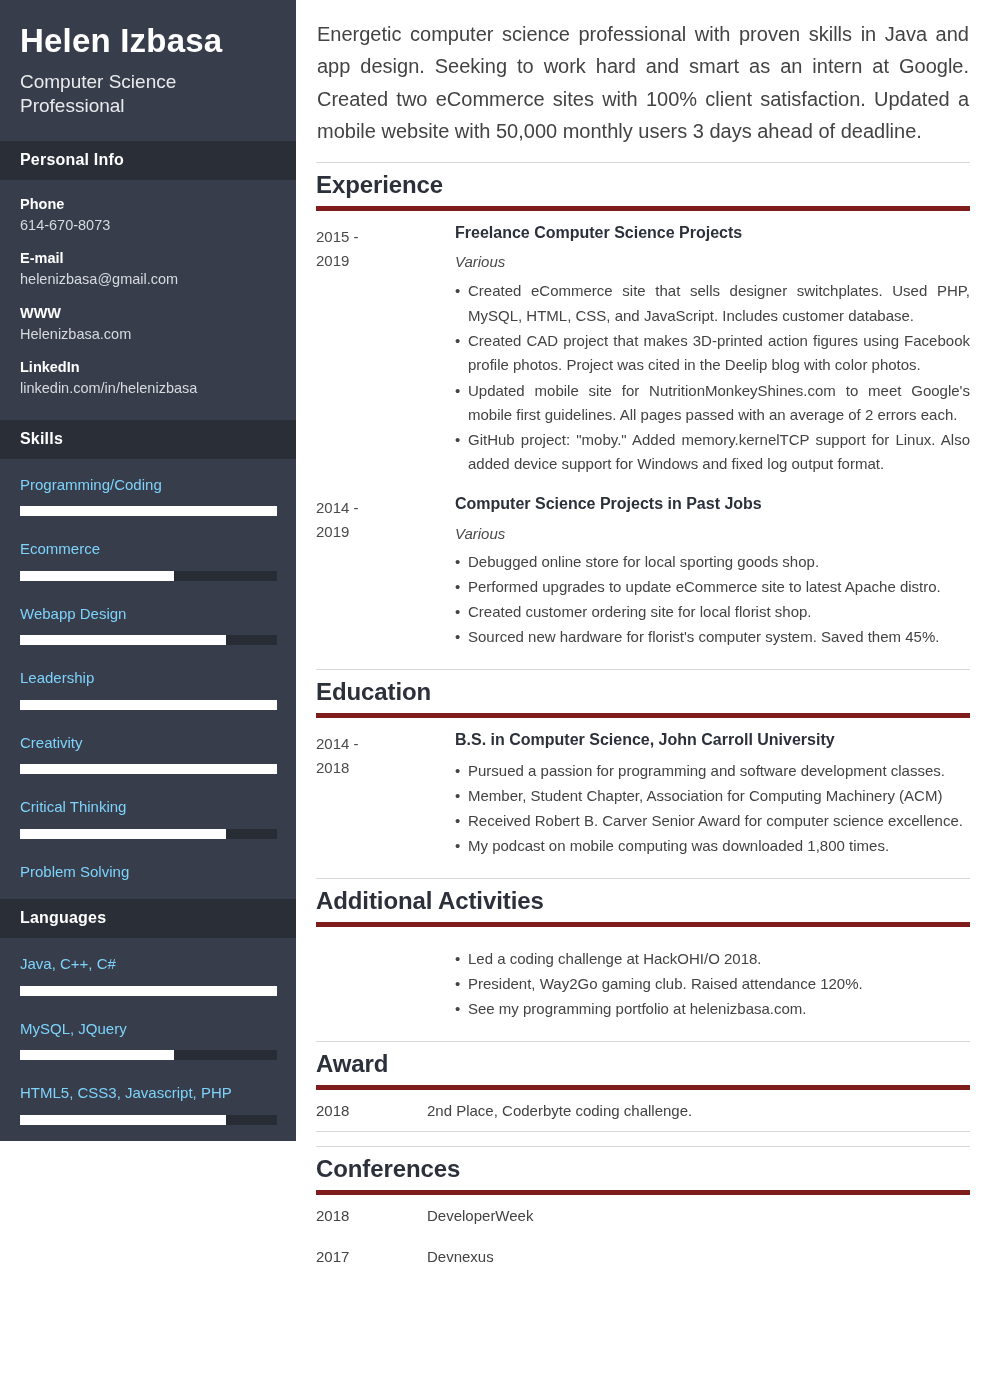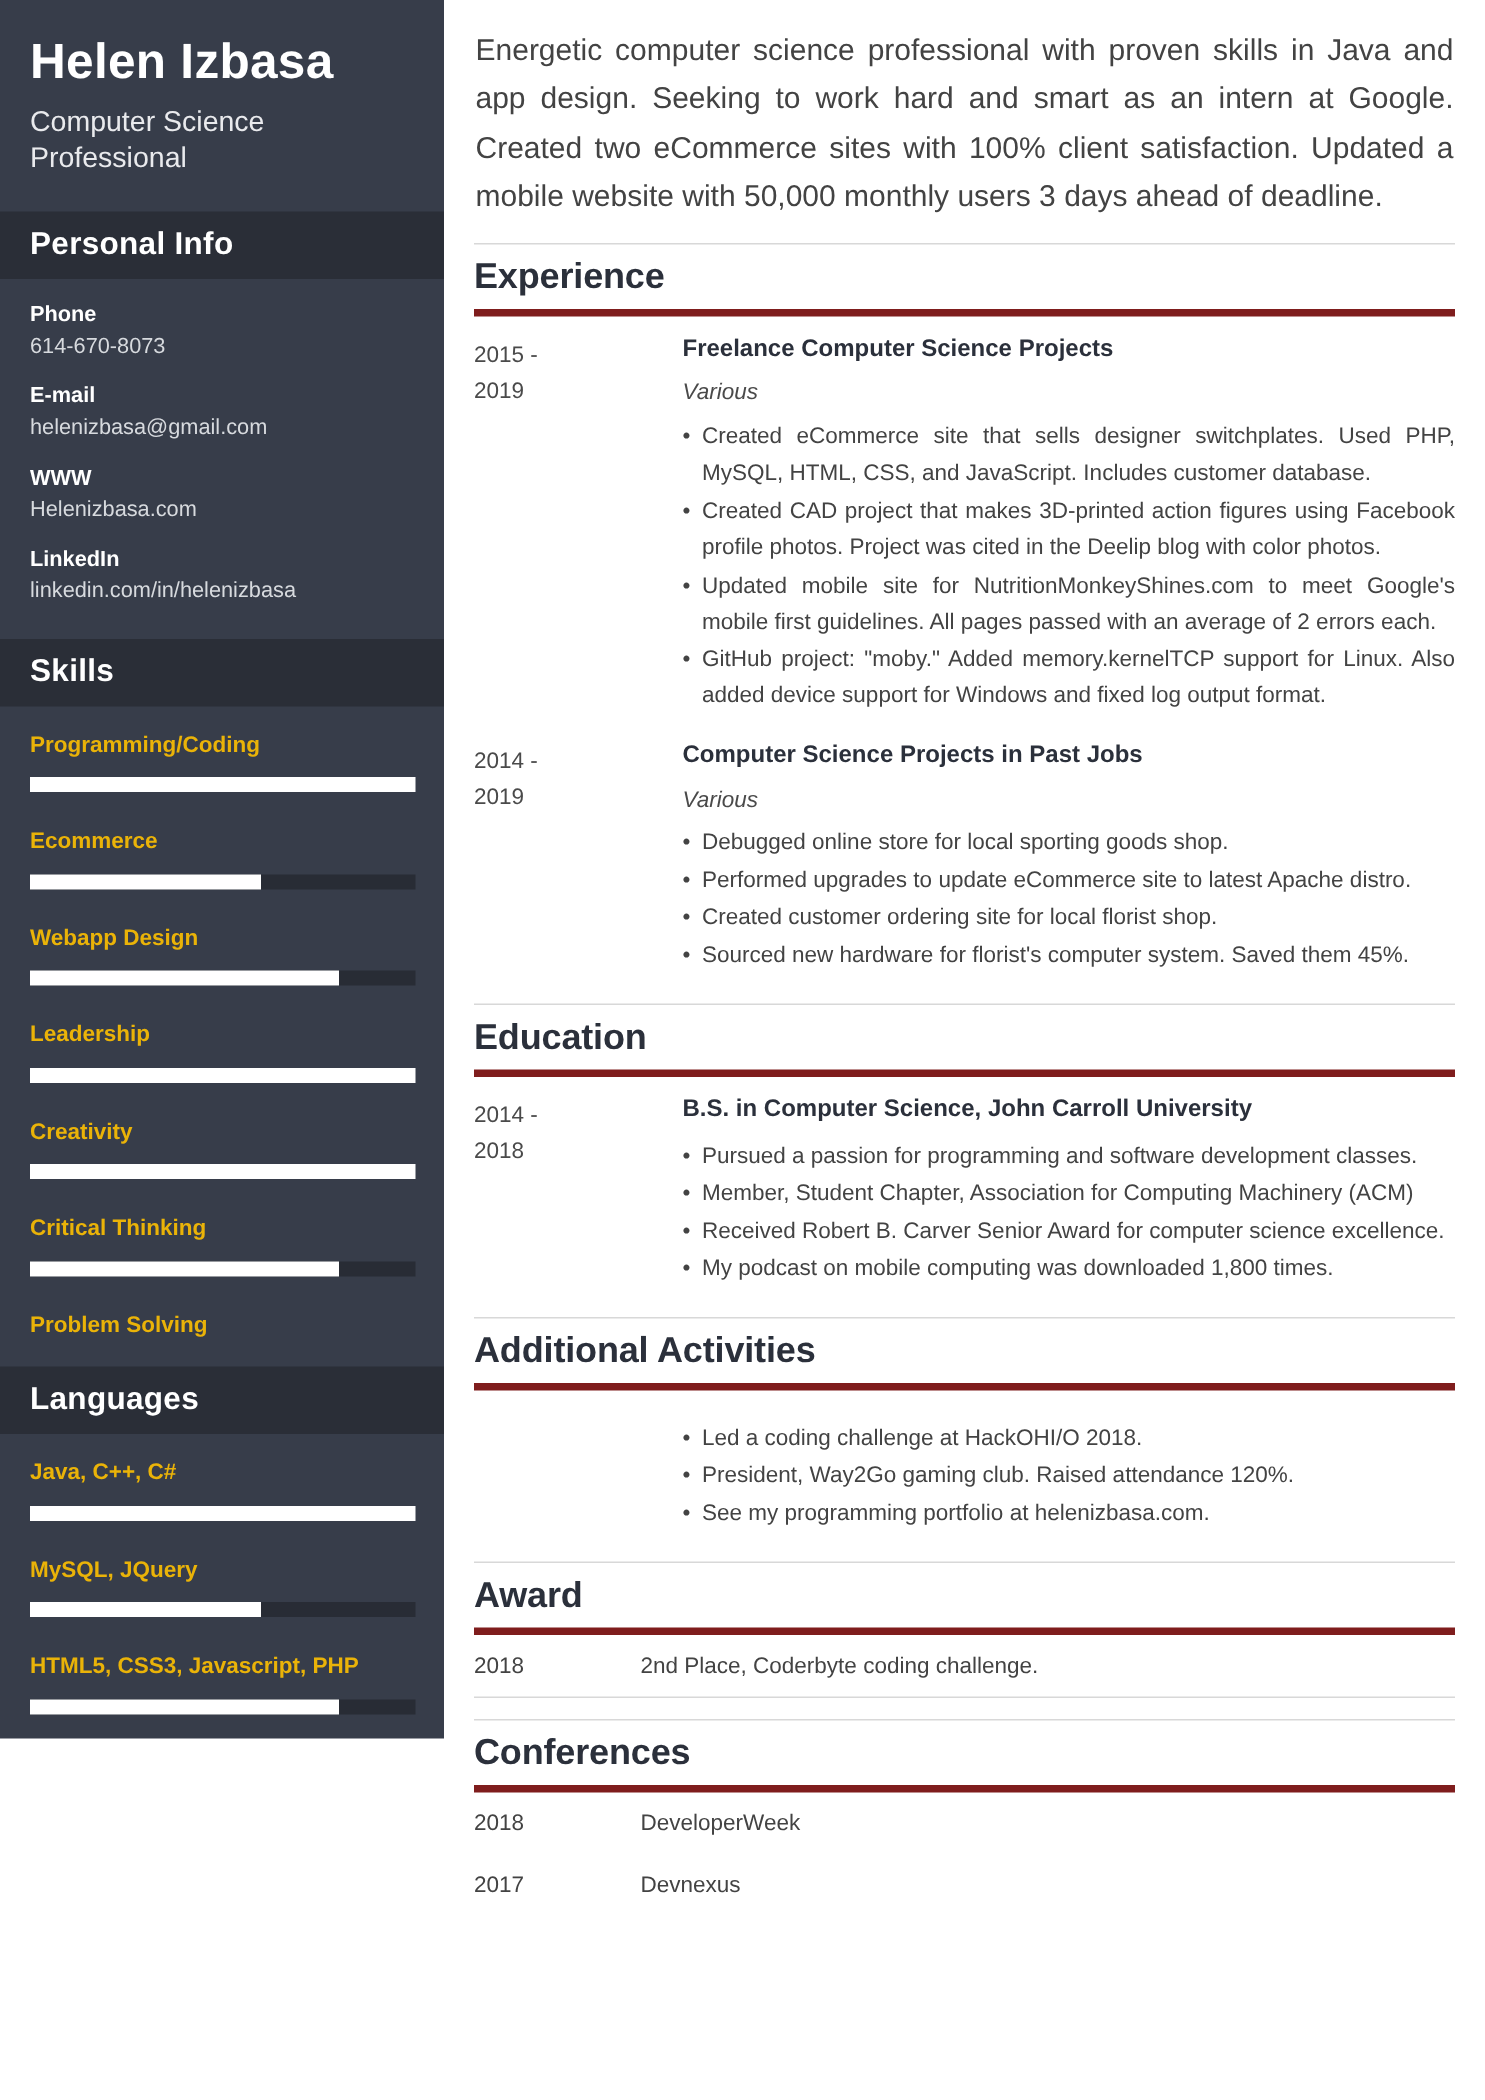--- a/index.html
+++ b/index.html
@@ -48,21 +48,21 @@
     line-height: 1.28;
     color: #e9eaed;
   }
 
   .sb-band {
     background: #2a2e37;
     padding: 10px 20px 11px 20px;
   }
 
   .sb-band-title {
-    font-size: 21px;
+    font-size: 16px;
     font-weight: bold;
     color: #ffffff;
     letter-spacing: 0.2px;
   }
 
   .sb-body {
     padding: 16px 20px 6px 20px;
   }
 
   .contact-item { margin-bottom: 15px; }
@@ -75,24 +75,23 @@
   .contact-value {
     font-size: 14.5px;
     color: #d7dade;
     line-height: 1.35;
   }
 
   .skill-block { margin-bottom: 23px; }
   .skill-block:last-child { margin-bottom: 10px; }
   .skill-label {
     font-size: 15px;
-    color: #eab308;
+    color: #7dd3fc;
     margin-bottom: 12px;
     line-height: 1.3;
-    font-weight: bold;
   }
   .skill-track {
     width: 257px;
     height: 10px;
     background: #282c35;
   }
   .skill-fill {
     height: 10px;
     background: #ffffff;
   }

